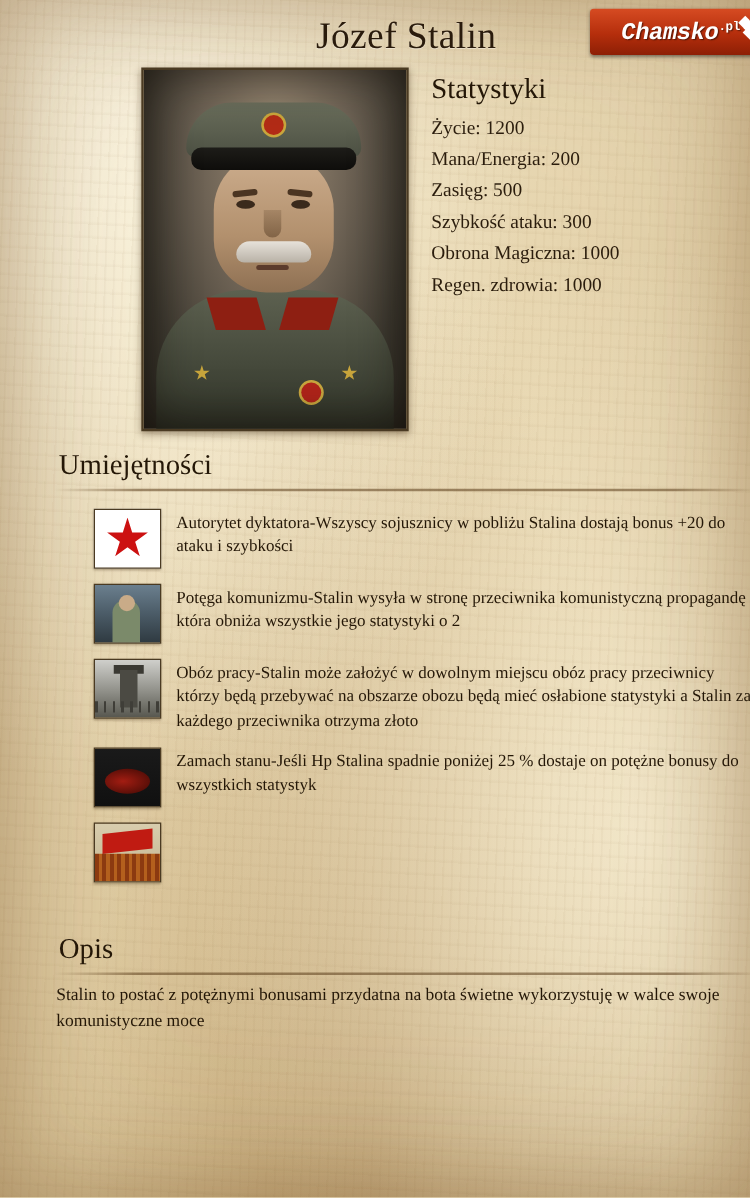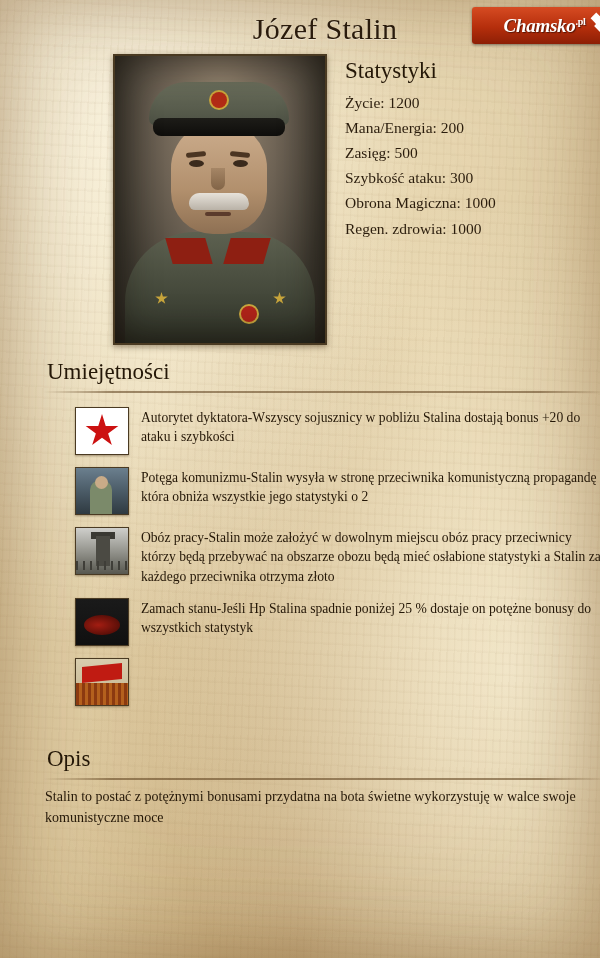--- a/index.html
+++ b/index.html
@@ -67,21 +67,21 @@
     height: 37px;
     background: linear-gradient(180deg, #d64b22 0%, #b52e0c 55%, #8d1f05 100%);
     border-radius: 3px;
     box-shadow: 0 1px 3px rgba(0,0,0,0.45);
     display: flex;
     align-items: center;
     justify-content: center;
     overflow: hidden;
   }
   .logo-text {
-    font-family: Liberation Serif, serif;
+    font-family: Liberation Mono, monospace;
     font-weight: bold;
     font-style: italic;
     font-size: 19px;
     color: #ffffff;
     text-shadow: 1px 1px 1px rgba(0,0,0,0.5);
     letter-spacing: -0.3px;
   }
   .logo-tld {
     font-size: 10px;
     vertical-align: super;

